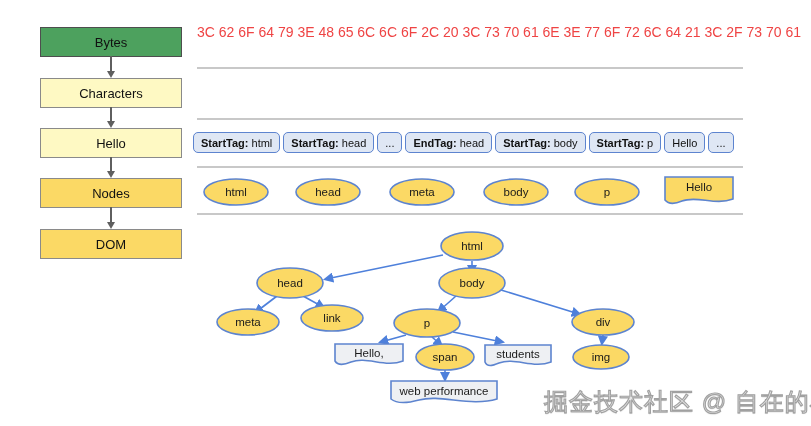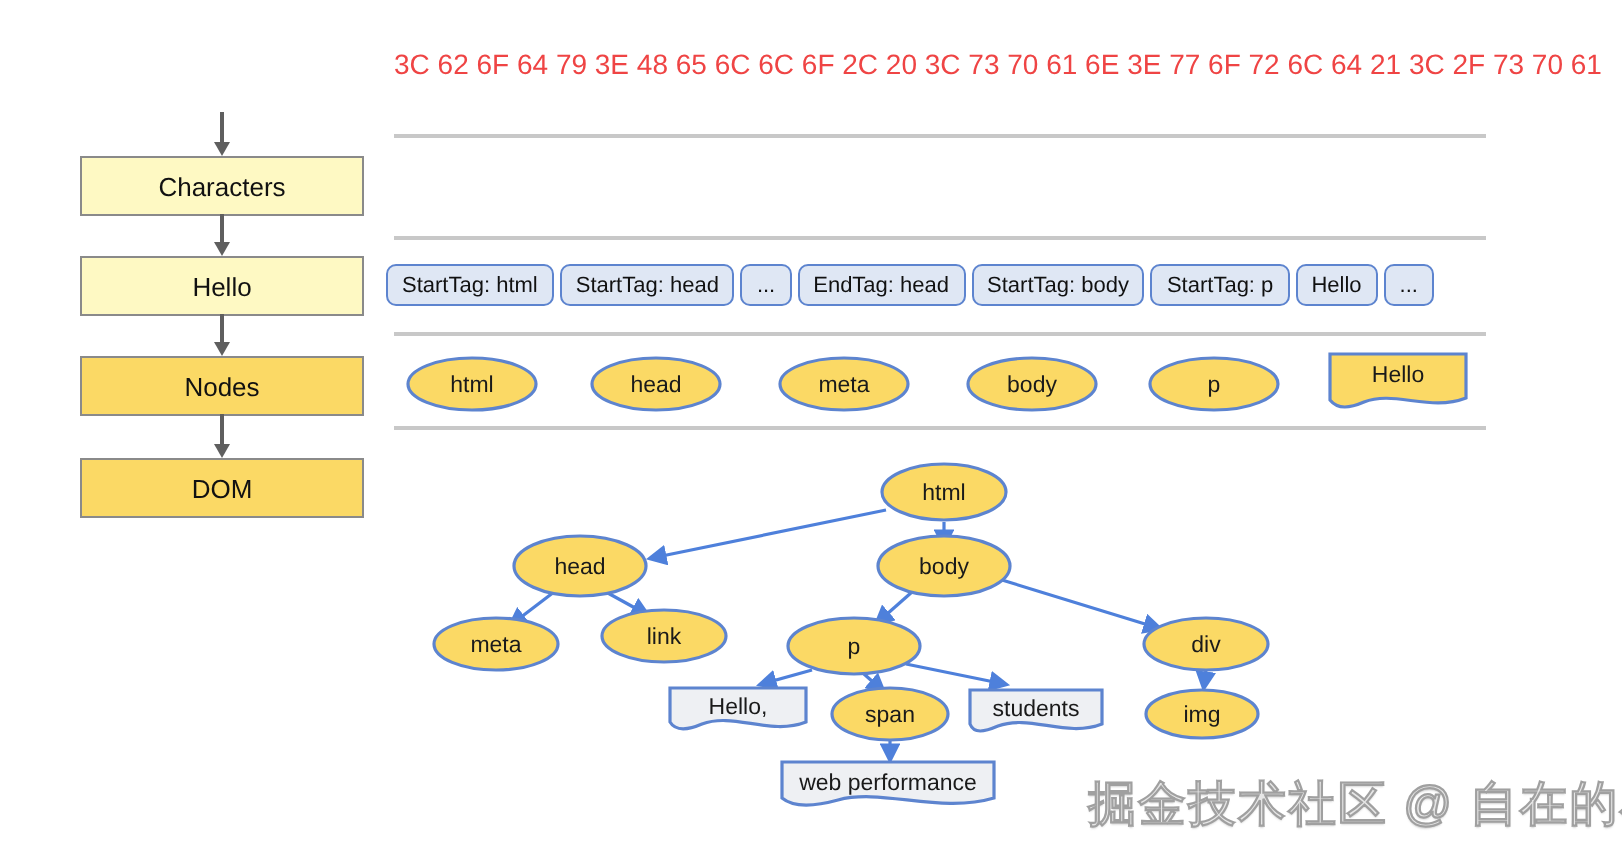--- a/index.html
+++ b/index.html
@@ -19,39 +19,40 @@
 
   
   .divider{position:absolute;left:197px;width:546px;height:2px;background:#c8c8c8;}
   .bytes-text{position:absolute;left:197px;top:23px;font-size:14px;line-height:19px;color:#ef4444;white-space:nowrap;}
   .chars-text{position:absolute;left:197px;top:81px;font-size:13.5px;font-weight:bold;color:#111;white-space:nowrap;}
 
   .tokens{position:absolute;left:193px;top:132px;display:flex;gap:3px;}
   .pill{height:19px;display:flex;align-items:center;padding:0 7px;
         border:1.6px solid #5d84cf;border-radius:5px;background:#dfe7f4;
         font-size:11px;color:#111;white-space:pre;}
-  .pill b{font-weight:normal;}
+  .pill b{font-weight:bold;}
 
   .nodes-svg{position:absolute;left:190px;top:175px;}
   .tree-svg{position:absolute;left:195px;top:228px;}
   .node-ellipse{fill:#fbd965;stroke:#5d84cf;stroke-width:1.6;}
   .doc-shape{fill:#fbd965;stroke:#5d84cf;stroke-width:1.6;}
   .doc-shape.gray{fill:#eef0f3;}
   .svg-label{font-family:"Liberation Sans",sans-serif;font-size:11.5px;fill:#1a1a1a;text-anchor:middle;}
   .edge{stroke:#4e80db;stroke-width:1.6;fill:none;marker-end:url(#arw);}
 
   .watermark{position:absolute;left:544px;top:386px;font-size:24px;letter-spacing:1px;
         color:#e6e6e6;-webkit-text-stroke:1.1px #a0a0a0;text-shadow:0 1px 1px rgba(120,120,120,.35);
         white-space:nowrap;}
 </style>
 </head>
 <body>
 
 <div id="canvas">
 
+  <div class="stage green" style="top:27px">Bytes</div>
   <div class="flow-arrow" style="top:56px;height:15px"></div>
   <div class="stage blue" style="top:78px">Characters</div>
   <div class="flow-arrow" style="top:107px;height:14px"></div>
   <div class="stage blue" style="top:128px">Hello</div>
   <div class="flow-arrow" style="top:157px;height:14px"></div>
   <div class="stage yellow" style="top:178px">Nodes</div>
   <div class="flow-arrow" style="top:207px;height:15px"></div>
   <div class="stage yellow" style="top:229px">DOM</div>
 
   <div class="bytes-text">

